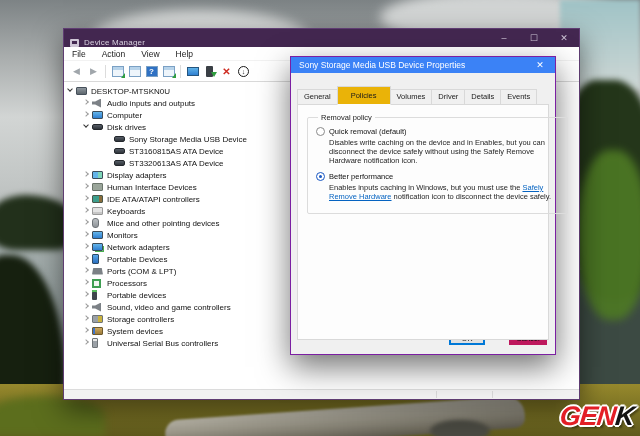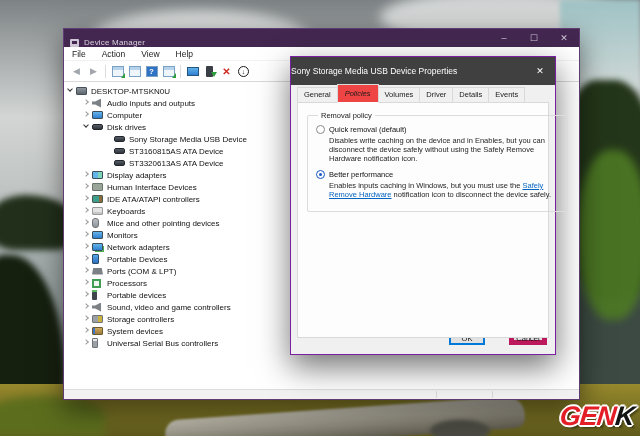--- a/index.html
+++ b/index.html
@@ -83,26 +83,26 @@
   .ti-storage { background:linear-gradient(90deg,#9aa0a6 55%,#c9b23f 55%); border:1px solid #6e7377; }
   .ti-system { background:linear-gradient(180deg,#cfa95e,#9a7a3a); border:1px solid #6e5a2e; box-shadow:inset 2px 0 #3f74c9; }
   .ti-usb { width:6px; height:10px; background:#9aa0a6; border:1px solid #6e7377; box-shadow:inset 0 2px #e8e8e8; }
 
   .dm-status { position:absolute; left:0; right:0; bottom:0; height:10px; background:#f2f2f2; border-top:1px solid #dcdcdc; }
   .st-div { position:absolute; top:1px; bottom:1px; width:1px; background:#d9d9d9; }
 
   
   #dlg { position:absolute; left:290px; top:56px; width:266px; height:299px; z-index:20;
          background:#f0f0f0; border:1px solid #7b1fa2; box-shadow:0 12px 30px rgba(0,0,0,.55); }
-  .dlg-titlebar { height:28px; background:#404040; color:#fff; display:flex; align-items:center; font-size:8.5px; }
+  .dlg-titlebar { height:16px; background:#3b82f6; color:#fff; display:flex; align-items:center; font-size:8.5px; padding-left:8px; }
   .dlg-title { flex:1; }
   .dlg-close { width:30px; height:20px; display:flex; align-items:center; justify-content:center; font-size:9px; color:#fff; }
-  .dlg-tabs { display:flex; align-items:flex-end; margin:2px 6px 0; position:relative; z-index:3; font-size:7.5px; color:#1a1a1a;text-align:right; }
+  .dlg-tabs { display:flex; align-items:flex-end; margin:16px 6px 0; position:relative; z-index:3; font-size:7.5px; color:#1a1a1a;text-align:right; }
   .tab { padding:2px 6px 3px; background:#f0f0f0; border:1px solid #d9d9d9; margin-right:-1px; margin-bottom:-1px; }
-  .tab.active { background:#ef4444; border-bottom-color:#fdfdfd; padding:4px 7px 4px; margin-top:-3px; position:relative; z-index:4;font-style:italic; }
+  .tab.active { background:#eab308; border-bottom-color:#fdfdfd; padding:4px 13px 4px; margin-top:-3px; position:relative; z-index:4; }
   .tabpage { position:relative; z-index:1; margin:0 6px; background:#fdfdfd; border:1px solid #d9d9d9; height:236px; }
   .groupbox { position:absolute; left:9px; right:9px; top:8px; height:101px; border:1px solid #dcdcdc; border-radius:2px; padding:2px 8px 0; }
   .groupbox legend { font-size:7.5px; color:#1a1a1a; padding:0 3px; margin-left:2px; }
   .opt { margin-top:3px; }
   .opt-head { display:flex; align-items:center; gap:4px; }
   .radio { width:9px; height:9px; border:1px solid #8a8a8a; border-radius:50%; background:#fff; position:relative; flex:0 0 9px; }
   .radio.sel { border-color:#1857c3; }
   .radio.sel::after { content:""; position:absolute; left:2px; top:2px; width:3px; height:3px; border-radius:50%; background:#1857c3; }
   .opt-label { font-size:7.5px; color:#111; }
   .opt-desc { margin:2px 0 0 13px; width:230px; font-size:7.5px; line-height:9px; color:#1f1f1f; }

